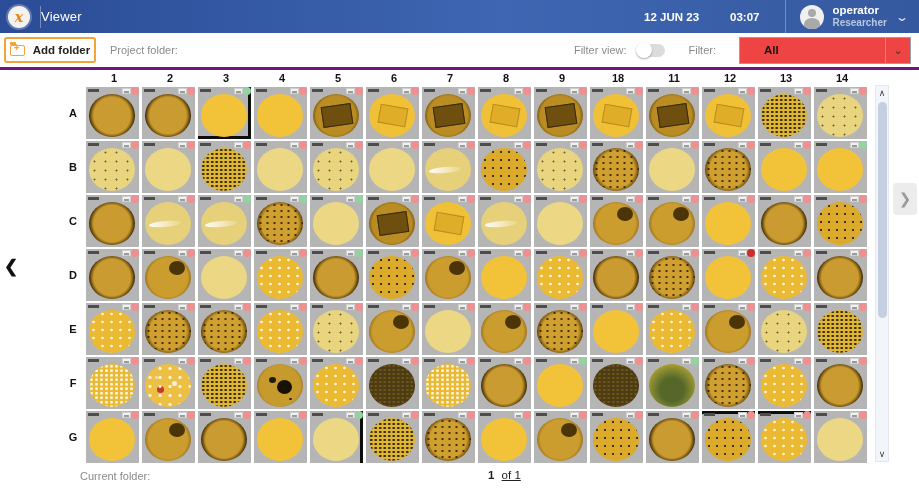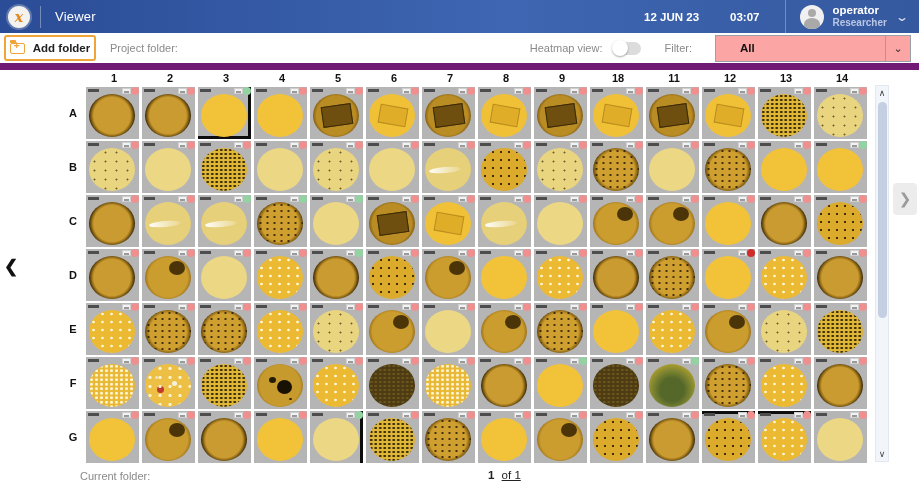--- a/index.html
+++ b/index.html
@@ -11,54 +11,54 @@
     position:absolute; left:0; top:0; width:919px; height:33px;
     background:linear-gradient(90deg,#2b4c96 0%,#3e66b2 55%,#35599f 100%);
     display:flex; align-items:center; color:#fff;
   }
   .logo{ width:22px; height:22px; border-radius:50%; background:#f4f2ee; margin-left:8px;
     display:flex; align-items:center; justify-content:center;
     box-shadow:0 0 0 2px rgba(255,255,255,.25);
   }
   .logo span{ font-family:"DejaVu Serif", serif; font-style:italic; font-weight:bold; color:#e0861c; font-size:14px; line-height:1; }
   .topbar .vdiv{ width:1px; height:22px; background:rgba(255,255,255,.35); margin:0 0 0 10px; }
-  .app-title{ font-size:13px; margin-left:14px; letter-spacing:.2px; }
+  .app-title{ font-size:13px; letter-spacing:.2px; }
   .topbar-right{ margin-left:auto; display:flex; align-items:center; }
   .datetime{ font-size:11.5px; font-weight:bold; display:flex; gap:31px; margin-right:26px; }
   .topbar .vdiv2{ width:1px; height:33px; background:rgba(255,255,255,.3); margin-right:14px; }
   .avatar{ width:24px; height:24px; border-radius:50%; background:#f0f0f0; position:relative; overflow:hidden; margin-right:8px; }
   .avatar .head{ position:absolute; left:8px; top:4px; width:8px; height:8px; border-radius:50%; background:#a9a9a9; }
   .avatar .body{ position:absolute; left:4px; top:13px; width:16px; height:12px; border-radius:50% 50% 0 0; background:#a9a9a9; }
   .userblock{ display:flex; flex-direction:column; line-height:1.15; margin-right:10px; }
   .username{ font-size:11.5px; font-weight:bold; }
   .userrole{ font-size:10px; color:#b9c6e4;font-weight:bold; }
   .user-caret{ color:#dfe6f5; font-size:12px; margin-right:12px; transform:scaleX(1.4); }
 
   
   .toolbar{
     position:absolute; left:0; top:33px; width:919px; height:37px; background:#fff;
-    border-bottom:7px solid #701a75; display:flex; align-items:center;
+    border-bottom:3px solid #701a75; display:flex; align-items:center;
   }
   .btn-addfolder{
     margin-left:4px; height:26px; width:92px; background:#fff;
     border:2px solid #f0a43a; border-radius:3px; display:flex; align-items:center; justify-content:center;
     gap:8px; cursor:pointer;
   }
   .folder-ico{ position:relative; width:15px; height:11px; background:transparent; border:1.5px solid #f0a43a; border-radius:2px; }
   .folder-ico::before{ content:''; position:absolute; left:-1px; top:-4px; width:6px; height:3px; background:#f0a43a; border-radius:1px 1px 0 0; }
   .folder-ico::after{ content:'+'; position:absolute; left:3px; top:-3.5px; color:#f0a43a; font-size:10px; font-weight:bold; }
   .btn-addfolder .lbl{ font-size:11.5px; font-weight:bold; color:#222; }
   .proj-label{ font-size:11px; color:#8a8a8a; margin-left:14px; }
   .proj-value{ font-size:11.5px; font-weight:bold; color:#1c1c1c; margin-left:6px; }
   .toolbar-right{ margin-left:auto; display:flex; align-items:center; }
   .heatmap-label{ font-size:11px; color:#8a8a8a; }
   .toggle{ width:28px; height:13px; background:#dcdcdc; border-radius:7px; margin:0 10px 0 10px; position:relative; cursor:pointer; }
   .toggle .knob{ position:absolute; left:-1px; top:-1.5px; width:16px; height:16px; border-radius:50%; background:#fff; box-shadow:0 1px 2px rgba(0,0,0,.35); }
   .filter-label{ font-size:11px; color:#8a8a8a; margin:0 23px 0 14px; }
-  .dropdown{ width:196px; height:27px; border:1px solid #9aa0a8; background:#fca5a5; display:flex; align-items:center; margin-right:8px; cursor:pointer; }
+  .dropdown{ width:172px; height:27px; border:1px solid #9aa0a8; background:#ef4444; display:flex; align-items:center; margin-right:8px; cursor:pointer; }
   .dropdown .val{ flex:1; font-size:11.5px; font-weight:bold; color:#111; padding-left:24px; }
   .dropdown .dd-caret{ width:26px; height:27px; border:1px solid #9aa0a8; margin:-1px; display:flex; align-items:center; justify-content:center; font-size:11px; color:#333; transform:none; }
 
   
   .main{ position:absolute; left:0; top:70px; width:919px; height:393px; background:#fff; overflow:hidden; }
   .grid-wrap{ position:absolute; left:60px; top:2px; }
   .col-headers{ display:flex; margin-left:26px; height:14px; }
   .col-headers span{ width:56px; text-align:center; font-size:11px; font-weight:bold; color:#111; }
   .grid-row{ display:flex; align-items:center; height:54px; }
   .row-label{ width:26px; text-align:center; font-size:11px; font-weight:bold; color:#111; }
@@ -161,21 +161,21 @@
   </div>
 </div>
 
 <div class="toolbar">
   <div class="btn-addfolder">
     <span class="folder-ico"></span>
     <span class="lbl">Add folder</span>
   </div>
   <span class="proj-label">Project folder:</span>
   <div class="toolbar-right">
-    <span class="heatmap-label">Heatmap view:</span>
+    <span class="heatmap-label">Filter view:</span>
     <div class="toggle">
       <div class="knob"></div>
     </div>
     <span class="filter-label">Filter:</span>
     <div class="dropdown">
       <span class="val">All</span>
       <span class="dd-caret">⌄</span>
     </div>
   </div>
 </div>

